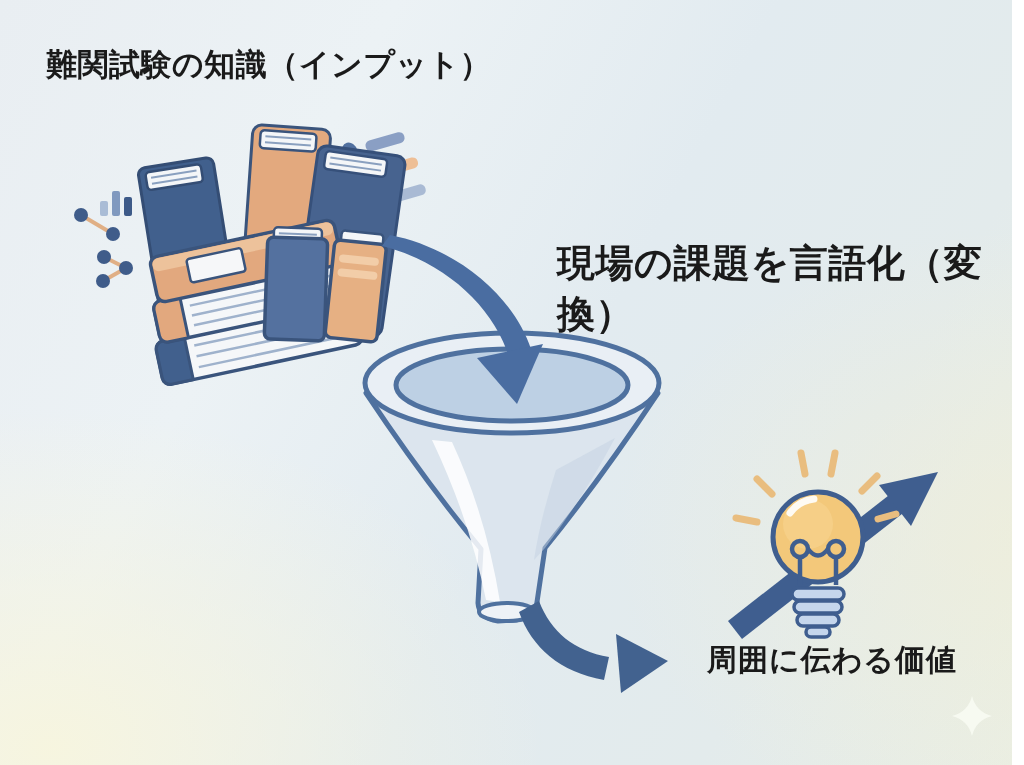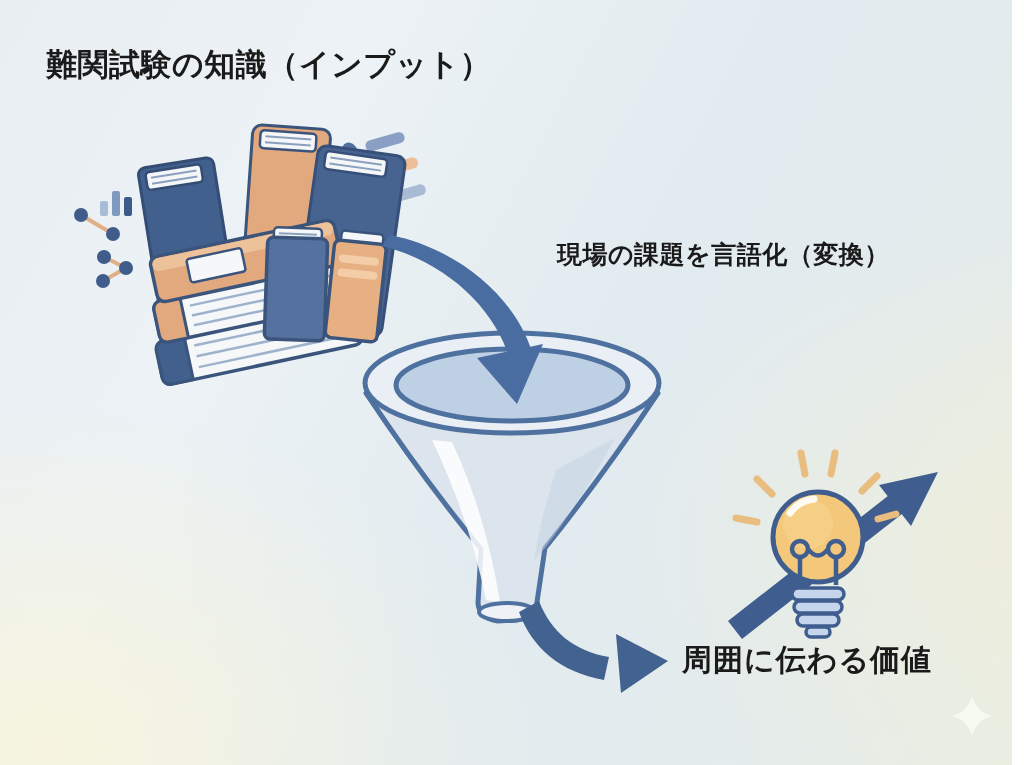--- a/index.html
+++ b/index.html
@@ -7,22 +7,22 @@
     position:relative;width:1012px;height:765px;overflow:hidden;
     font-family:"DejaVu Sans","Liberation Sans",sans-serif;
     background:
       radial-gradient(900px 620px at 5% 98%, rgba(247,245,222,.95), rgba(247,245,222,0) 55%),
       radial-gradient(720px 520px at 103% 70%, rgba(242,239,214,.6), rgba(242,239,214,0) 60%),
       linear-gradient(118deg,#e9eef2 0%,#ecf2f5 28%,#e2ebf0 55%,#e3ebec 78%,#e9eee4 100%);
   }
   .illustration{position:absolute;inset:0;}
   .label{position:absolute;font-weight:700;color:#1a1a1a;}
   .label-input{left:46px;top:44px;font-size:31px;letter-spacing:.5px;}
-  .label-transform{left:557px;top:238px;font-size:25px;letter-spacing:.5px;text-align:right;}
-  .label-output{left:682px;top:640px;width:300px;text-align:left;font-size:30px;line-height:39px;letter-spacing:1px;}
+  .label-transform{left:557px;top:238px;font-size:38px;letter-spacing:.5px;}
+  .label-output{left:682px;top:640px;width:300px;text-align:center;font-size:30px;line-height:39px;letter-spacing:1px;}
 </style>
 </head>
 <body>
 
 <div class="canvas">
 
   <svg class="illustration" viewBox="0 0 1024 765" width="1024" height="765" xmlns="http://www.w3.org/2000/svg">
 
     <g>
       <rect x="100" y="201" width="8" height="15" rx="2" fill="#a9bcd6"></rect>

